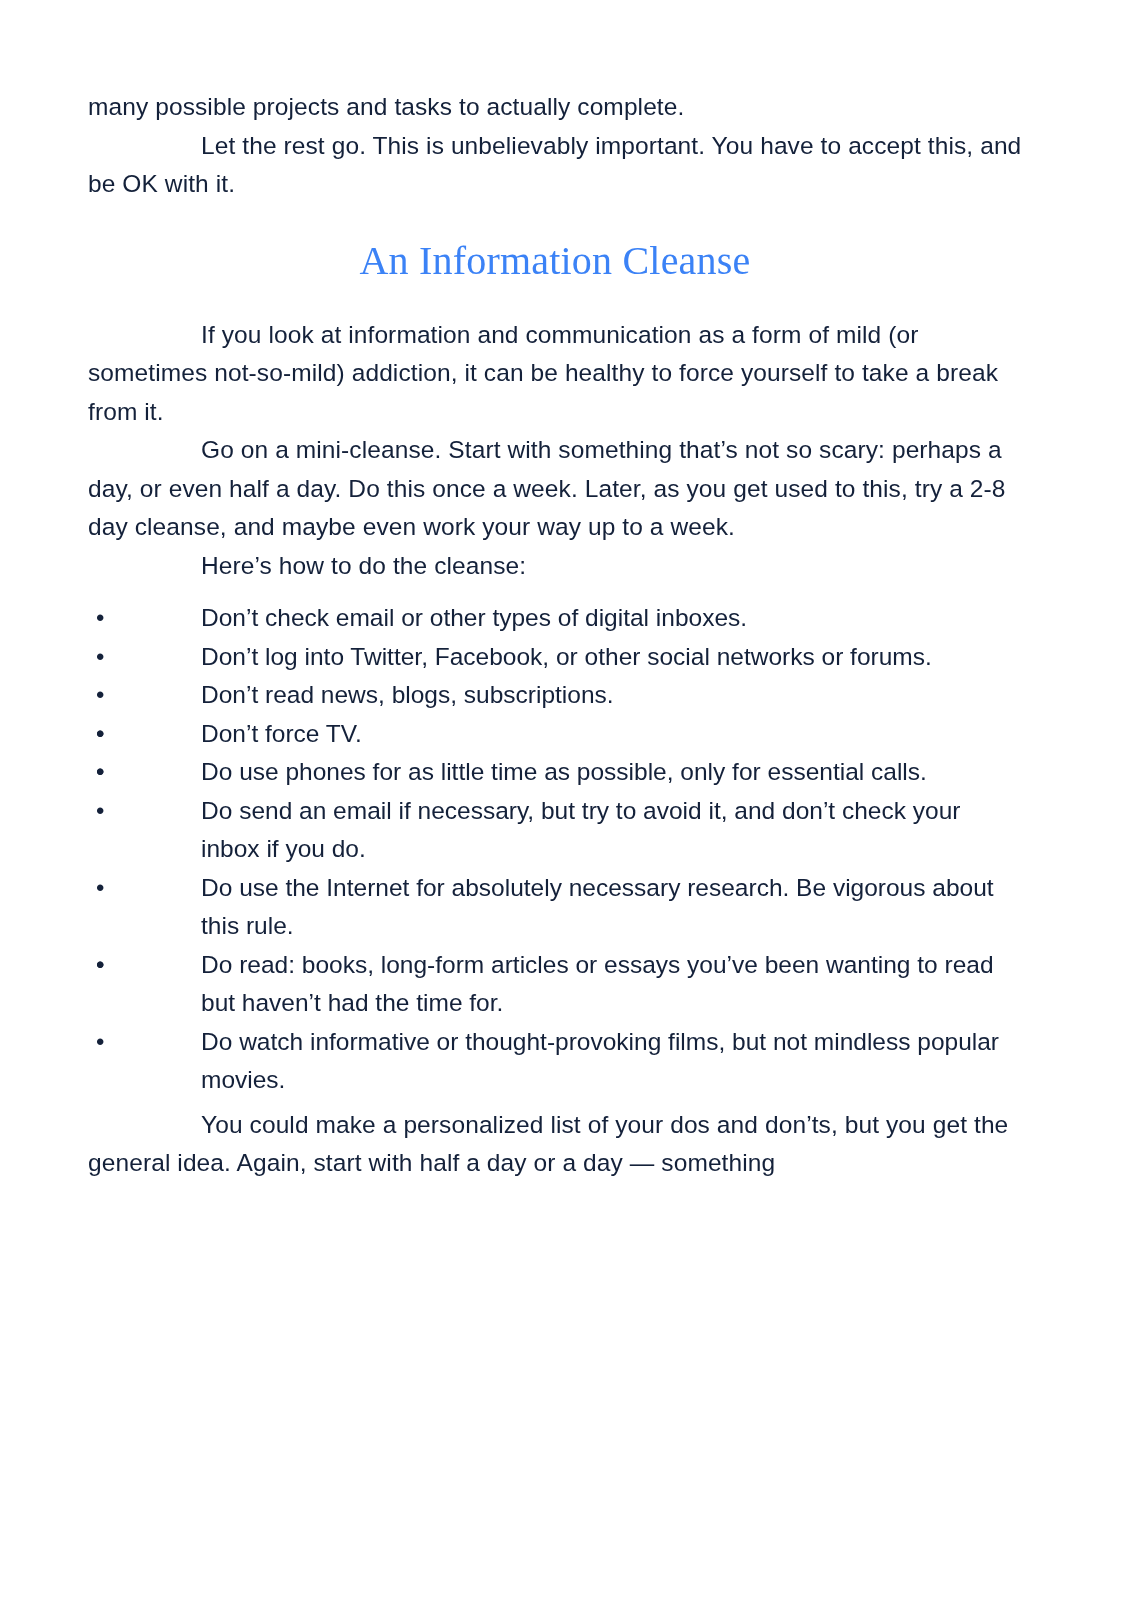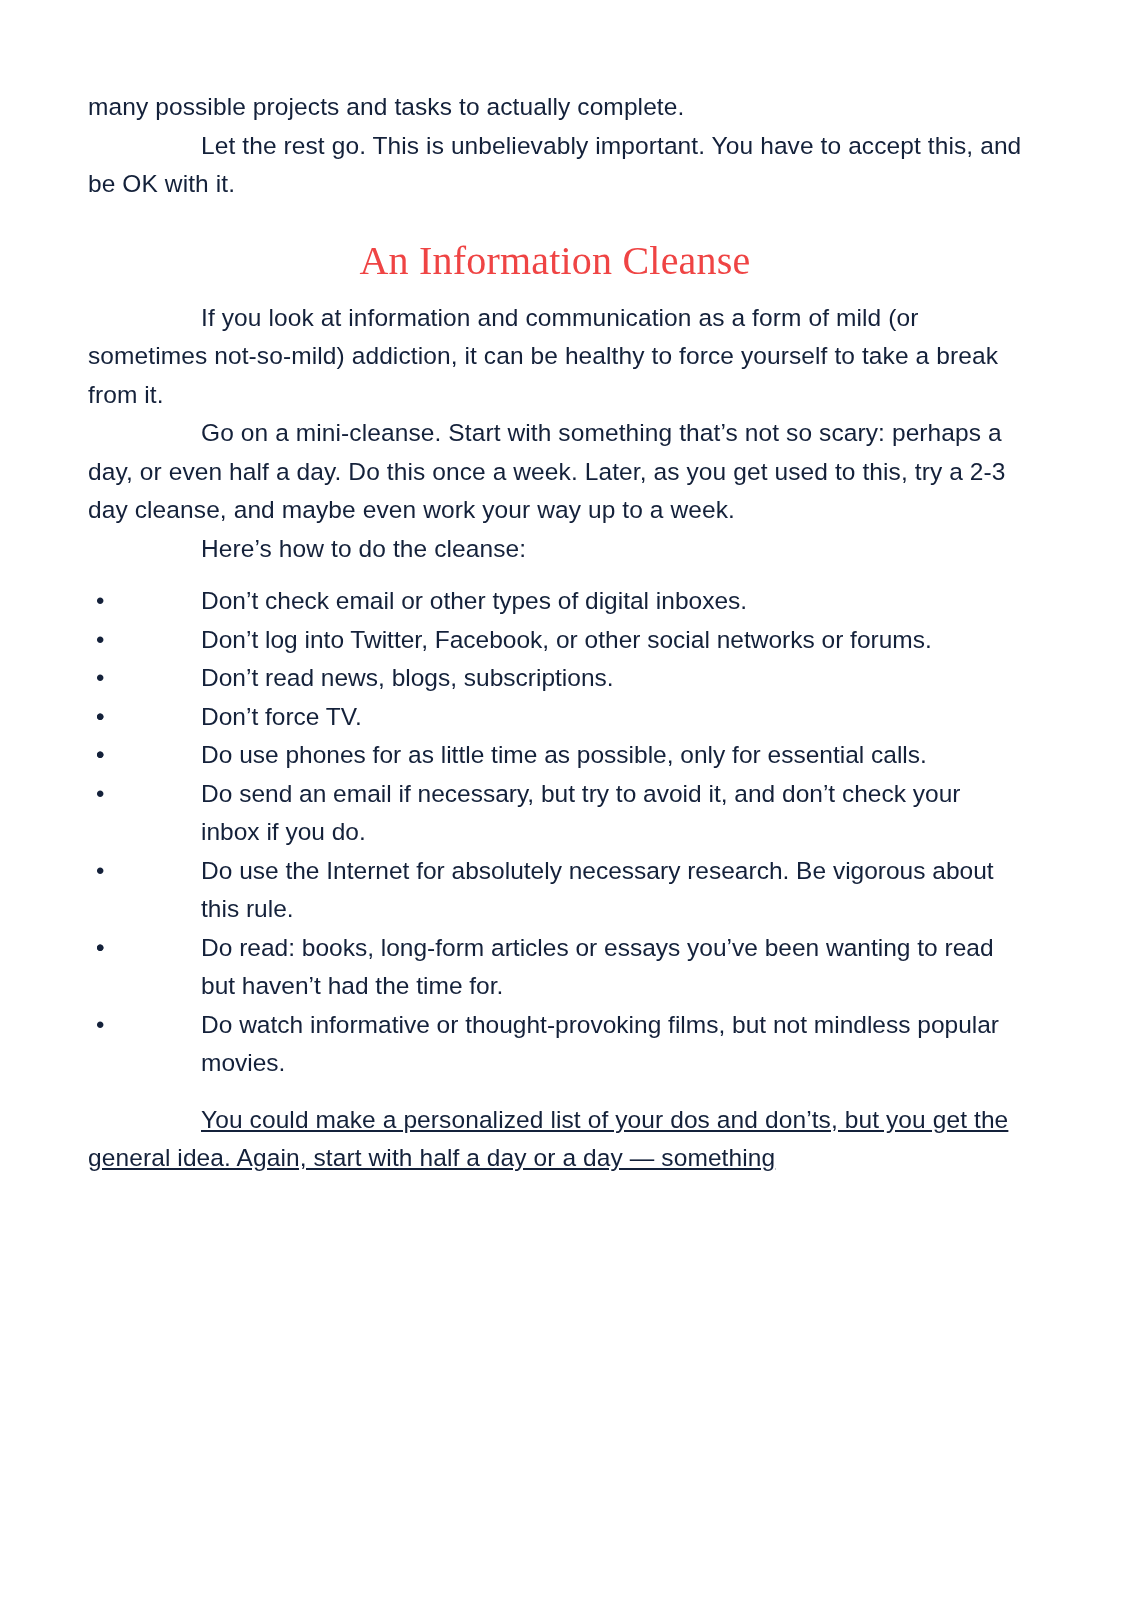--- a/index.html
+++ b/index.html
@@ -30,22 +30,22 @@
   }
   p.noindent {
     margin: 0;
     text-indent: 0;
   }
   h2.section-heading {
     font-family: "Liberation Serif", serif;
     font-size: 40px;
     font-weight: normal;
     text-align: center;
-    margin: 33px 0 15px 0;
-    color: #ef4444;
+    margin: 33px 0 32px 0;
+    color: #3b82f6;
     letter-spacing: 0.2px;
   }
   ul.cleanse-list {
     list-style: none;
     margin: 14px 0 0 0;
     padding: 0;
   }
   ul.cleanse-list li {
     position: relative;
     font-size: 24.5px;
@@ -55,39 +55,38 @@
     color: #14213a;
   }
   ul.cleanse-list li .bullet {
     position: absolute;
     left: 8px;
     top: 0;
     font-size: 24px;
     line-height: 38.5px;
   }
   .closing {
-    margin-top: 18px;
-    text-decoration: underline;
+    margin-top: 6px;
   }
 </style>
 </head>
 <body>
 
 <div class="page">
 
   <div class="body-text">
     <p class="para noindent">many possible projects and tasks to actually complete.</p>
     <p class="para">Let the rest go. This is unbelievably important. You have to accept this, and be OK with it.</p>
   </div>
 
   <h2 class="section-heading">An Information Cleanse</h2>
 
   <div class="body-text">
     <p class="para">If you look at information and communication as a form of mild (or sometimes not-so-mild) addiction, it can be healthy to force yourself to take a break from it.</p>
-    <p class="para">Go on a mini-cleanse. Start with something that’s not so scary: perhaps a day, or even half a day. Do this once a week. Later, as you get used to this, try a 2-3 day cleanse, and maybe even work your way up to a week.</p>
+    <p class="para">Go on a mini-cleanse. Start with something that’s not so scary: perhaps a day, or even half a day. Do this once a week. Later, as you get used to this, try a 2-8 day cleanse, and maybe even work your way up to a week.</p>
     <p class="para">Here’s how to do the cleanse:</p>
   </div>
 
   <ul class="cleanse-list">
     <li><span class="bullet">•</span><span>Don’t check email or other types of digital inboxes.</span></li>
     <li><span class="bullet">•</span><span>Don’t log into Twitter, Facebook, or other social networks or forums.</span></li>
     <li><span class="bullet">•</span><span>Don’t read news, blogs, subscriptions.</span></li>
     <li><span class="bullet">•</span></li>
     <li><span class="bullet">•</span><span>Don’t force TV.</span></li>
     <li><span class="bullet">•</span></li>

